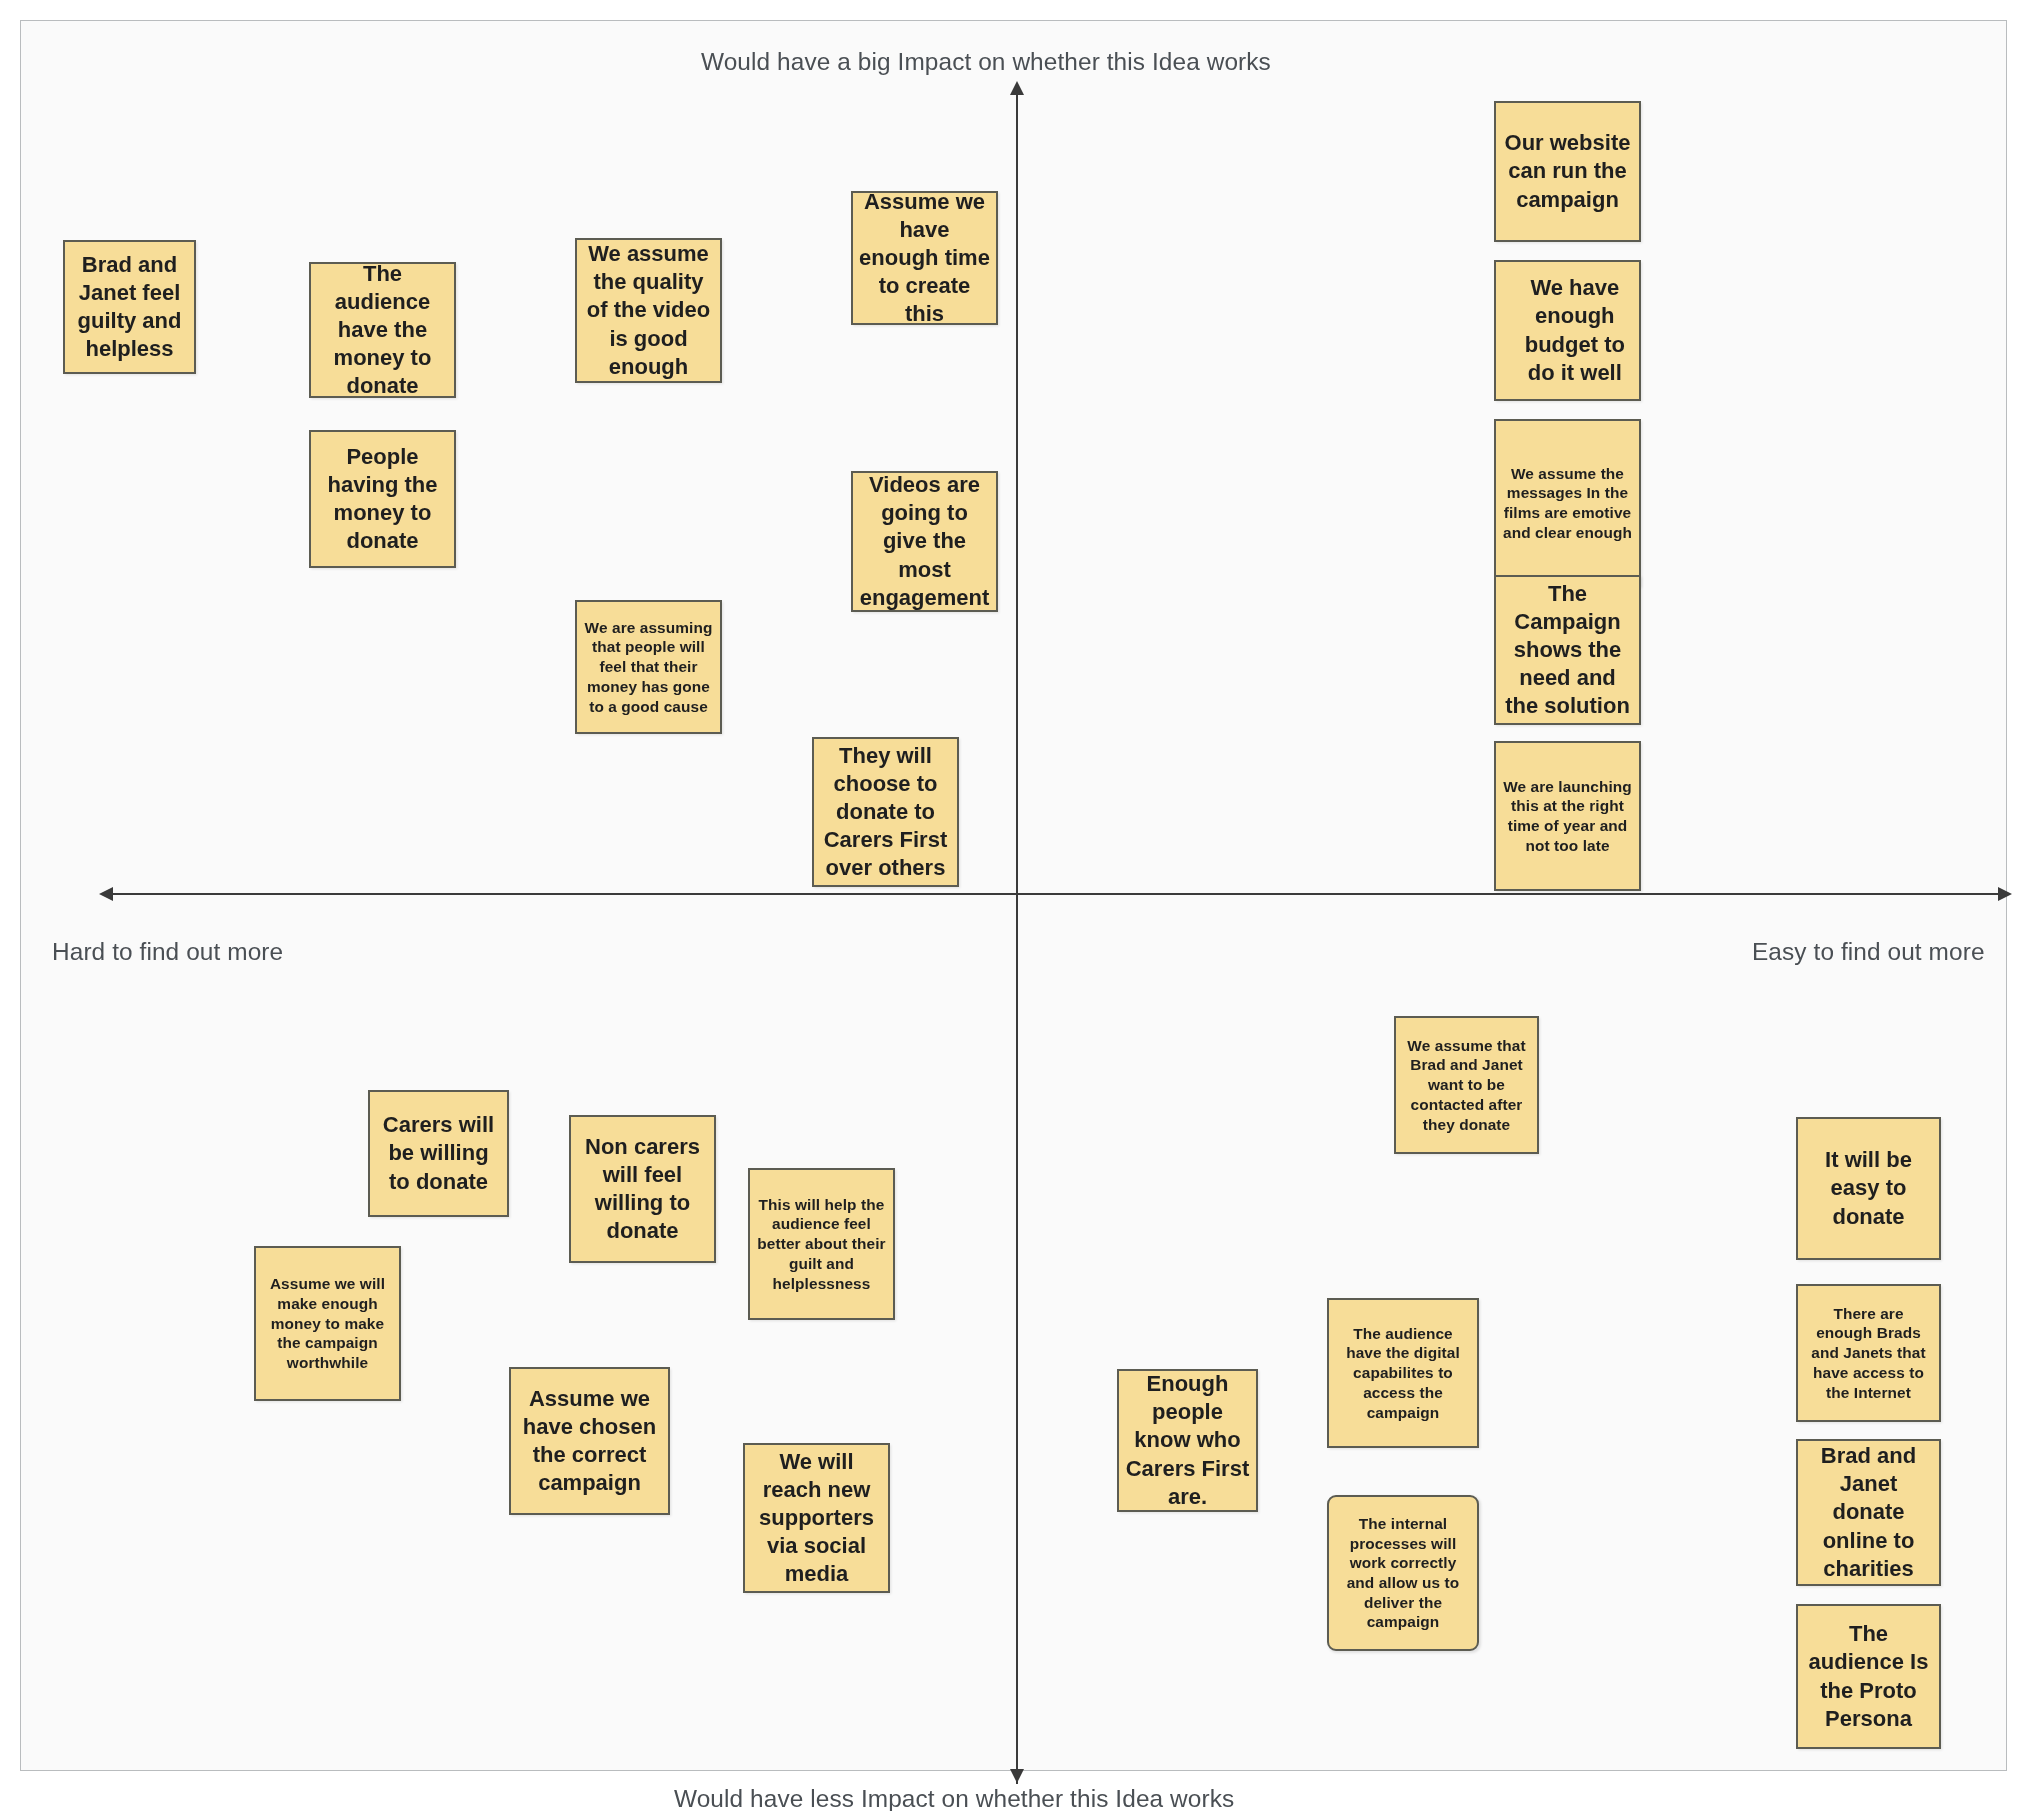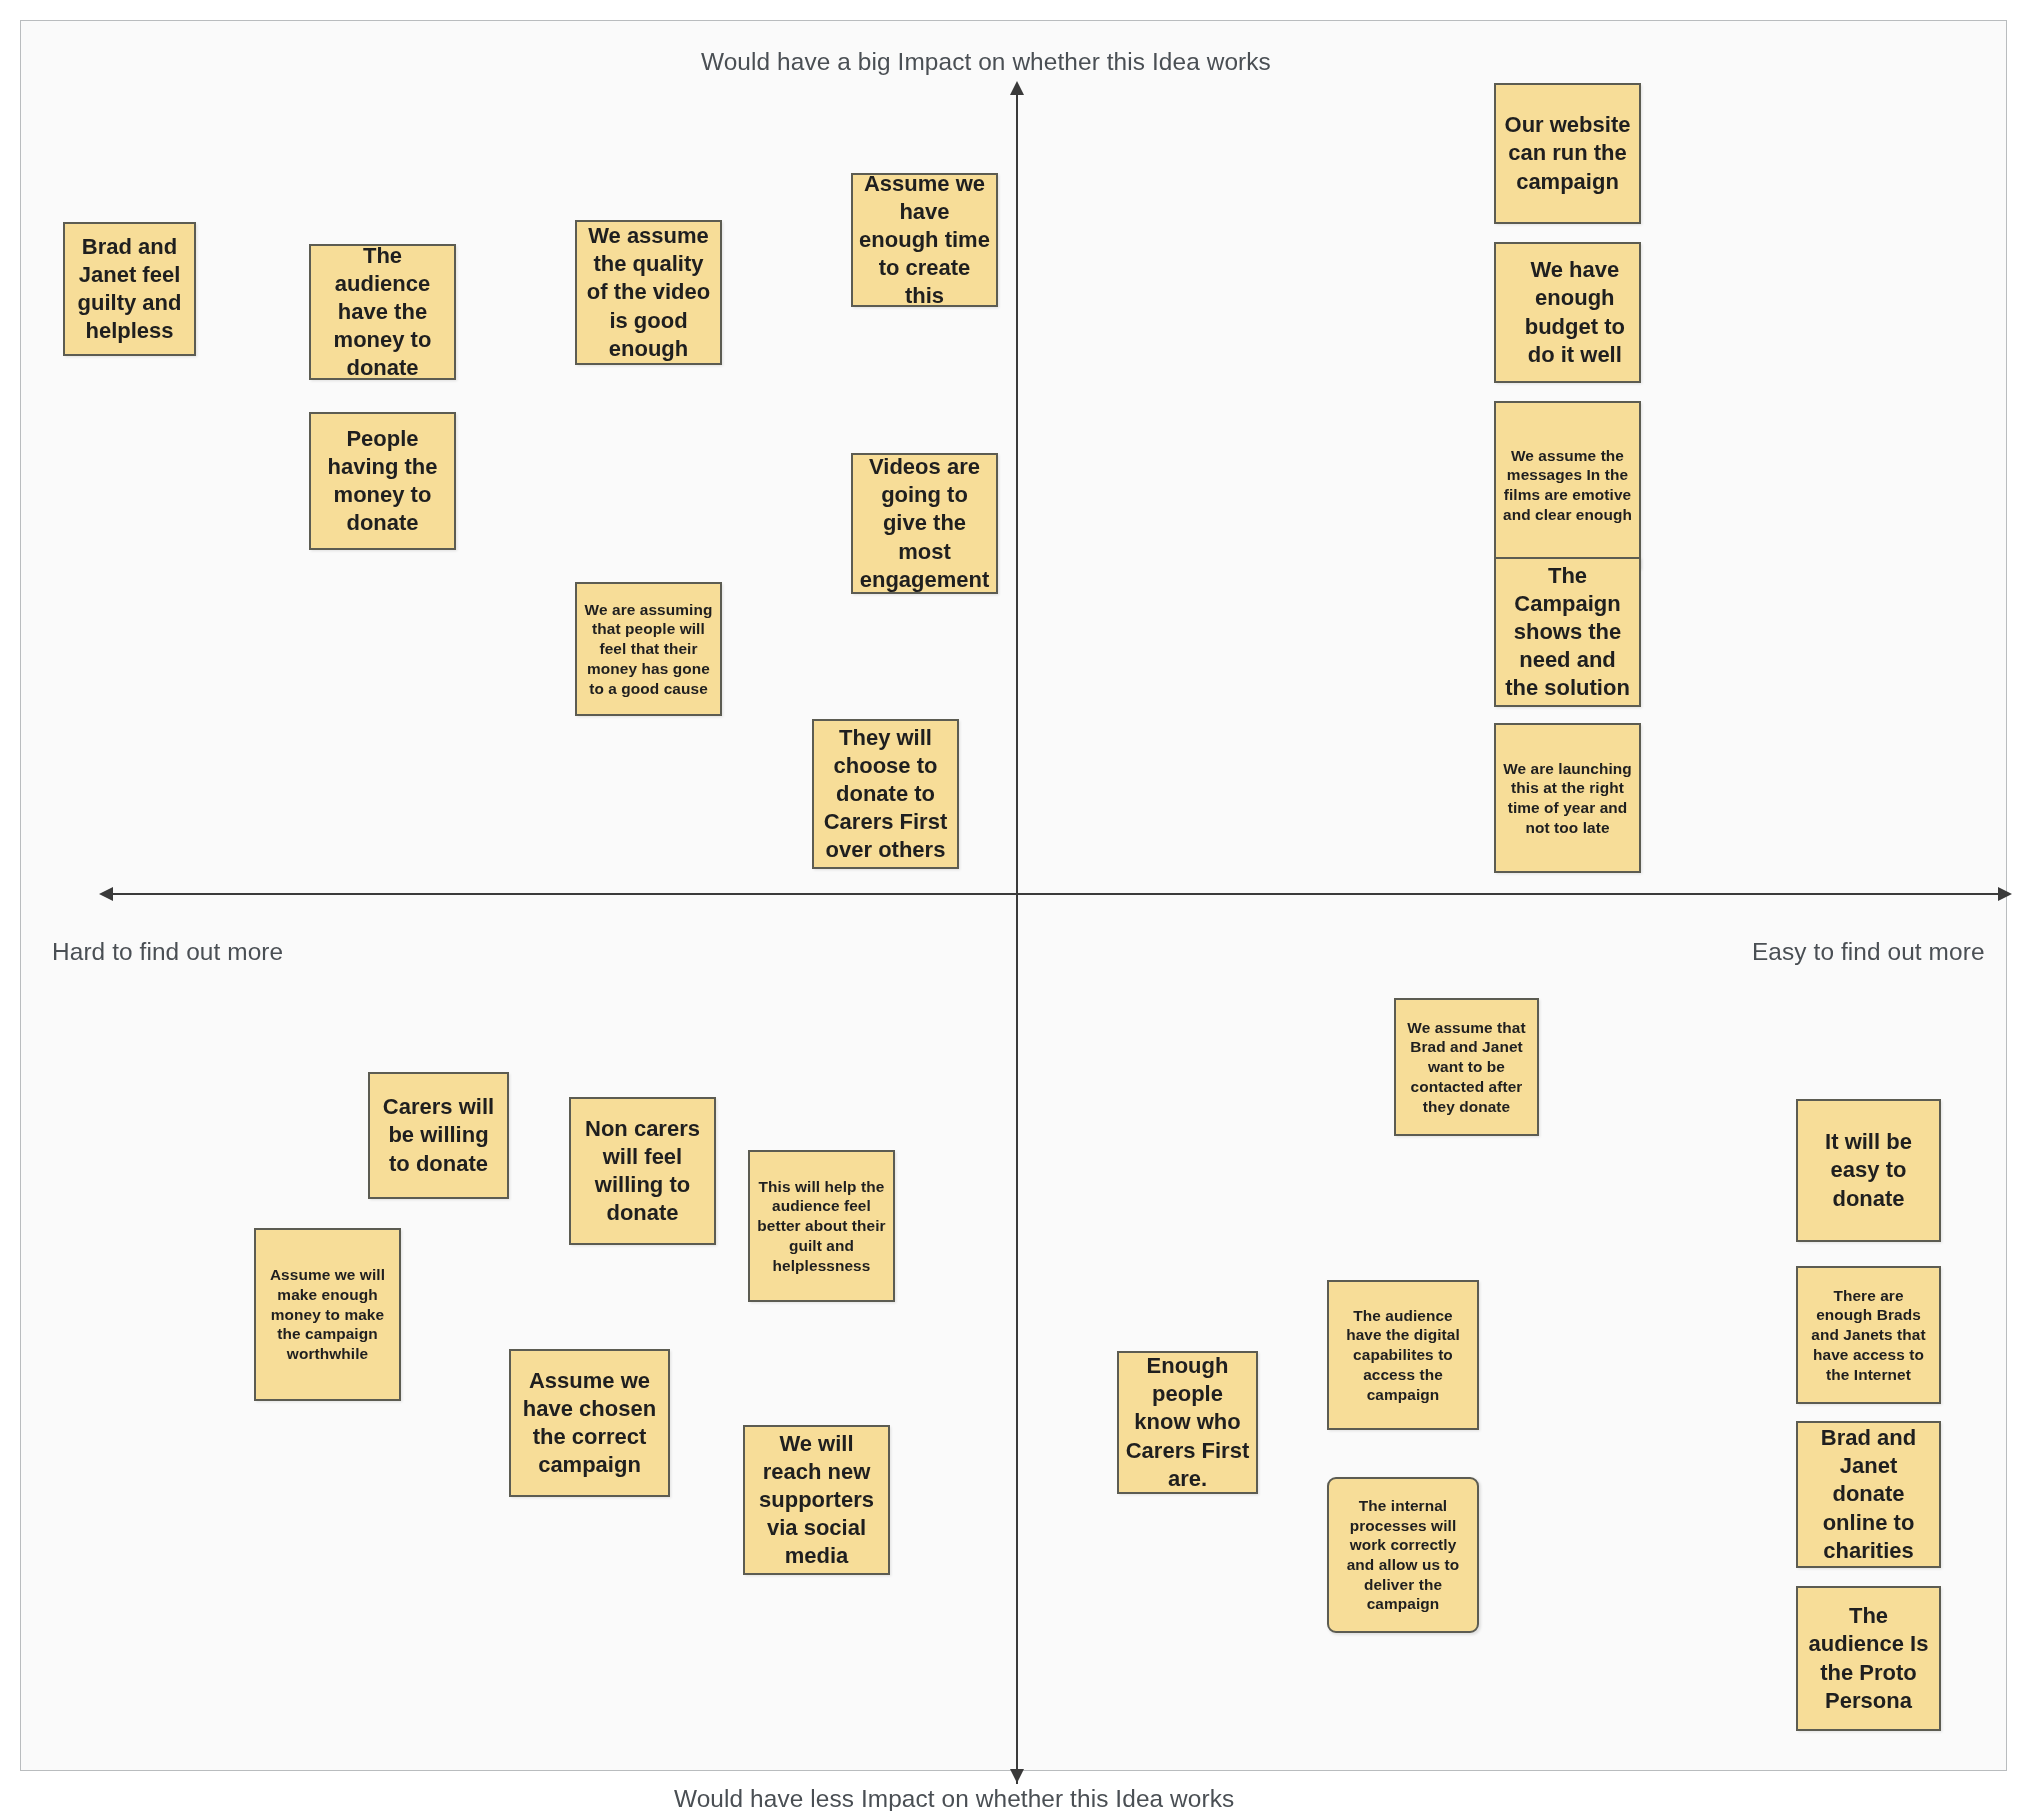--- a/index.html
+++ b/index.html
@@ -100,20 +100,21 @@
     display: flex;
     align-items: center;
     justify-content: center;
     text-align: center;
     color: #1f1f1f;
     font-family: "Liberation Sans", sans-serif;
     line-height: 1.28;
     padding: 3.6px 5.4px;
     box-shadow: 1.8px 1.8px 2.7px rgba(0,0,0,0.10);
     overflow: hidden;
+    margin-top: 18px;
   }
   .note span { display: block; width: 100%; }
   .note.lg  { font-size: 22px; font-weight: 700; }
   .note.sm  { font-size: 15.4px; font-weight: 700; letter-spacing: 0.1px; }
 </style>
 </head>
 <body>
 
 <div id="board">
 
@@ -167,21 +168,21 @@
         </div>
         <div class="note lg" style="left: 1473px; top: 536px; width: 147px; height: 150px; background: rgb(247, 221, 152); border-color: rgb(92, 92, 82);">
           <span>The Campaign shows the need and the solution</span>
         </div>
         <div class="note sm" style="left: 1473px; top: 702px; width: 147px; height: 150px; background: rgb(247, 221, 152); border-color: rgb(92, 92, 82);">
           <span>We are launching this at the right time of year and not too late</span>
         </div>
         <div class="note lg" style="left: 347px; top: 1051px; width: 141px; height: 127px; background: rgb(247, 221, 152); border-color: rgb(92, 92, 82);">
           <span>Carers will be willing to donate</span>
         </div>
-        <div class="note sm" style="left: 233px; top: 1207px; width: 147px; height: 173px; background: rgb(247, 221, 152); border-color: rgb(92, 92, 82);">
+        <div class="note sm" style="left: 233px; top: 1207px; width: 147px; height: 155px; background: rgb(247, 221, 152); border-color: rgb(92, 92, 82);">
           <span>Assume we will make enough money to make the campaign worthwhile</span>
         </div>
         <div class="note lg" style="left: 548px; top: 1076px; width: 147px; height: 148px; background: rgb(247, 221, 152); border-color: rgb(92, 92, 82);">
           <span>Non carers will feel willing to donate</span>
         </div>
         <div class="note sm" style="left: 727px; top: 1129px; width: 147px; height: 152px; background: rgb(247, 221, 152); border-color: rgb(92, 92, 82);">
           <span>This will help the audience feel better about their guilt and helplessness</span>
         </div>
         <div class="note lg" style="left: 488px; top: 1328px; width: 161px; height: 148px; background: rgb(247, 221, 152); border-color: rgb(92, 92, 82);">
           <span>Assume we have chosen the correct campaign</span>

